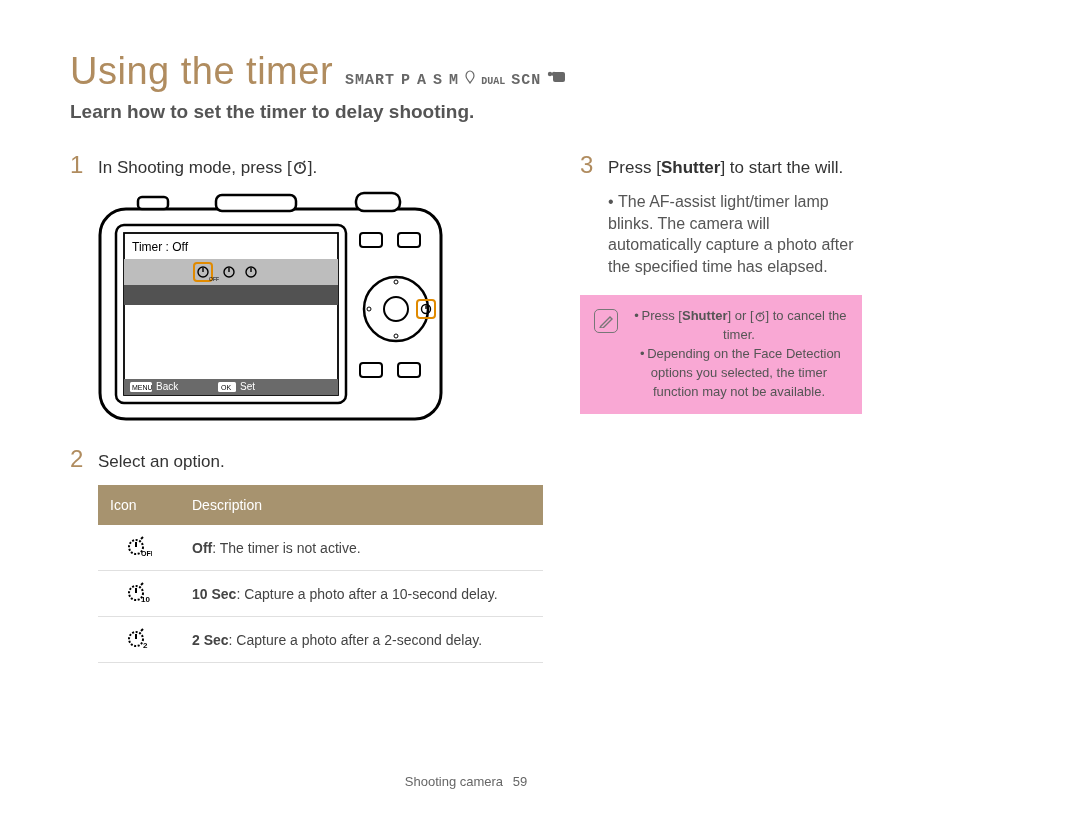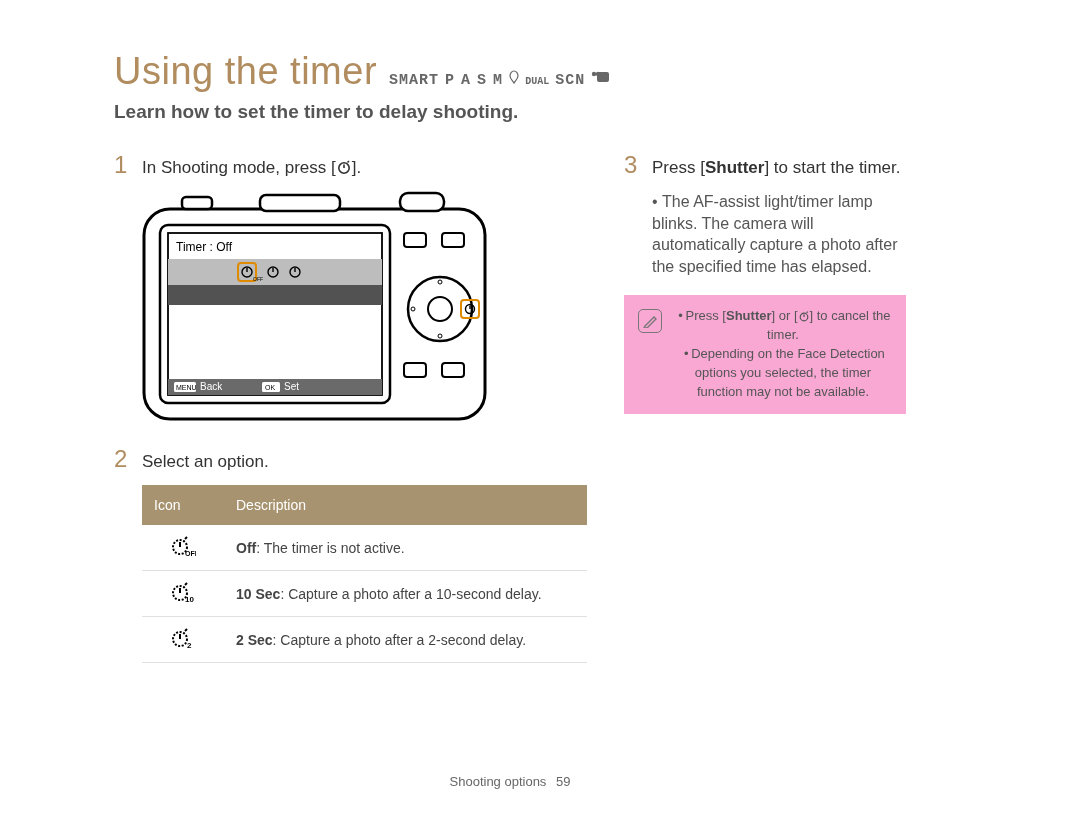--- a/index.html
+++ b/index.html
@@ -10,21 +10,20 @@
     background: #ffffff;
     font-family: Arial, Helvetica, sans-serif;
     color: #444;
   }
   .page {
     position: relative;
     width: 932px;
     height: 815px;
     box-sizing: border-box;
     padding: 50px 70px 40px 70px;
-    margin-left: 44px;
   }
   
   .header-row {
     display: flex;
     align-items: baseline;
   }
   .title {
     font-size: 38px;
     font-weight: 300;
     color: #b08c5f; 
@@ -322,21 +321,21 @@
           </tr>
         </tbody>
       </table>
     </div>
 
     <div class="col">
 
       <div class="step">
         <div class="step-num">3</div>
         <div class="step-text">
-          <span>Press [</span><span class="bold" style="font-weight:bold">Shutter</span><span>] to start the timer.</span>
+          <span>Press [</span><span class="bold" style="font-weight:bold">Shutter</span><span>] to start the will.</span>
         </div>
       </div>
 
       <div class="sub-bullets">
         <div><span class="dot">•</span><span>The AF-assist light/timer lamp blinks. The camera will automatically capture a photo after the specified time has elapsed.</span></div>
       </div>
 
       <div class="note-box">
         <div class="note-icon">
           <svg width="14" height="14" viewBox="0 0 14 14">
@@ -355,17 +354,17 @@
           </div>
           <div>
             <span class="dot">•</span><span>Depending on the Face Detection options you selected, the timer function may not be available.</span>
           </div>
         </div>
       </div>
     </div>
   </div>
 
   <div class="footer">
-    <span>Shooting options</span>
+    <span>Shooting camera</span>
     <span class="pg">59</span>
   </div>
 
 </div>
 
 </body></html>

